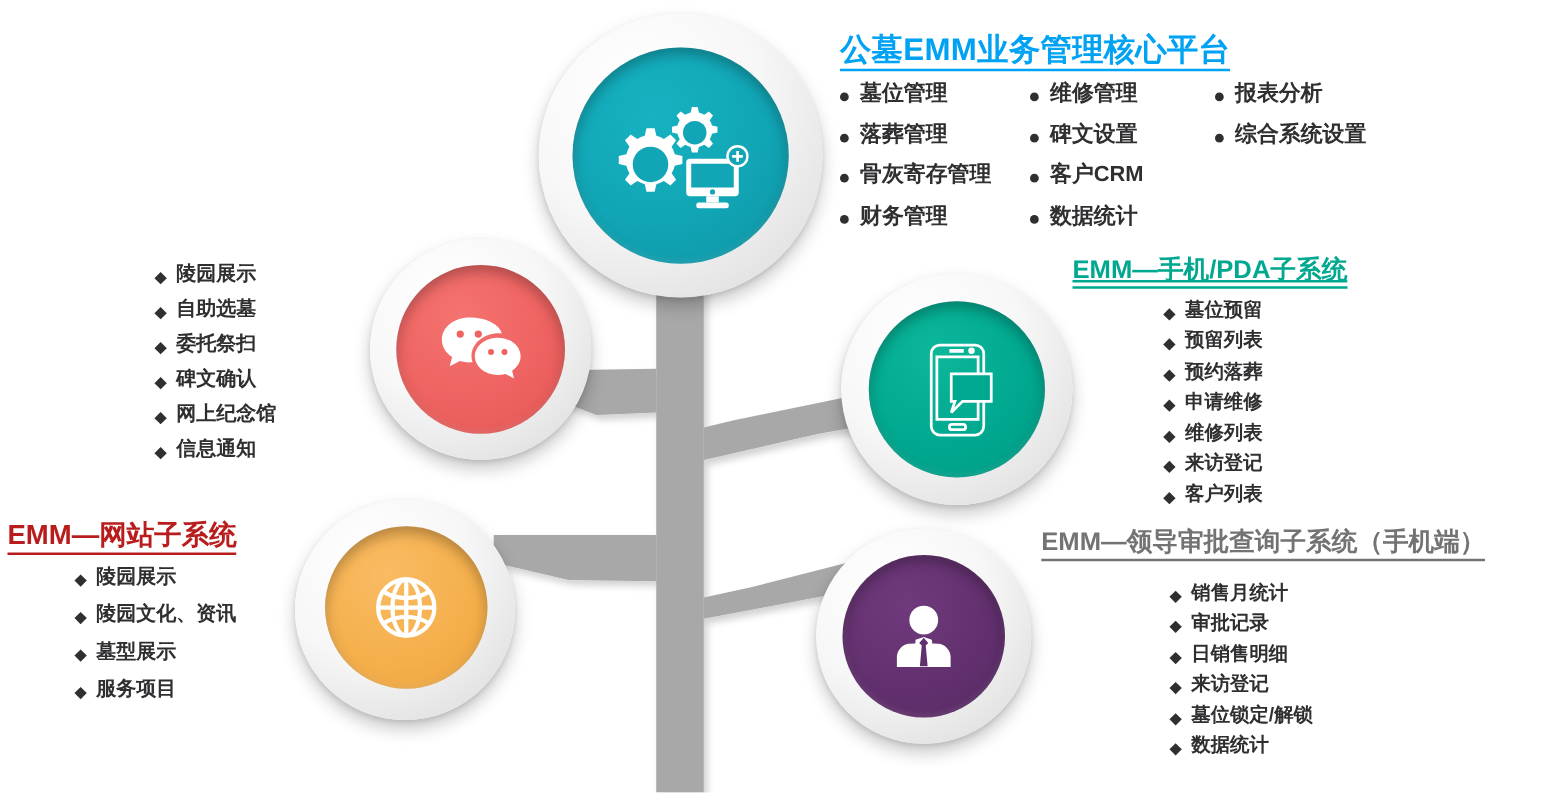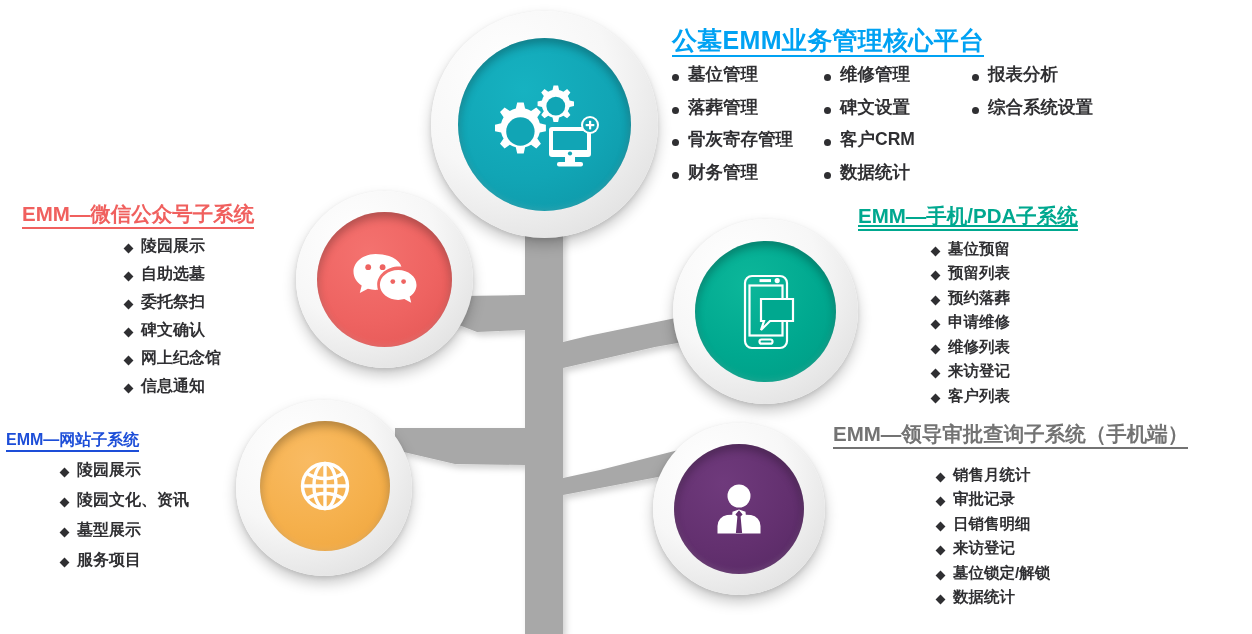--- a/index.html
+++ b/index.html
@@ -65,21 +65,21 @@
   #core .items li{font-size:17.5px;line-height:1.0;margin-bottom:15px;}
 
   
   #wechat{left:22px;top:203px;width:290px;}
   #wechat .blk-title{color:#F0605E;font-size:20.5px;}
   #wechat .items{margin-top:9px;margin-left:103px;}
   #wechat .items li{font-size:16px;line-height:1;margin-bottom:12px;}
 
   
   #website{left:6px;top:416px;width:270px;}
-  #website .blk-title{color:#1d4ed8;font-size:16px;margin-top:15px;}
+  #website .blk-title{color:#b91c1c;font-size:22px;}
   #website .items{margin-top:10px;margin-left:55px;}
   #website .items li{font-size:16px;line-height:1;margin-bottom:14px;}
 
   
   #mobile{left:858px;top:205px;width:300px;}
   #mobile .blk-title{color:#00A88F;font-size:20.5px;text-decoration:underline;}
   #mobile .items{margin-top:10px;margin-left:74px;}
   #mobile .items li{font-size:15.5px;line-height:1;margin-bottom:9px;}
 
   
@@ -253,21 +253,20 @@
           <li>
               <span class="bul bul-round"></span>
               <span class="txt">综合系统设置</span>
             </li>
         </ul>
       </div>
     </div>
   </div>
 
   <div class="block" id="wechat">
-    <div class="blk-title">EMM—微信公众号子系统</div>
     <ul class="items">
       <li>
           <span class="bul bul-diam"></span>
           <span class="txt">陵园展示</span>
         </li>
       <li>
           <span class="bul bul-diam"></span>
           <span class="txt">自助选墓</span>
         </li>
       <li>

